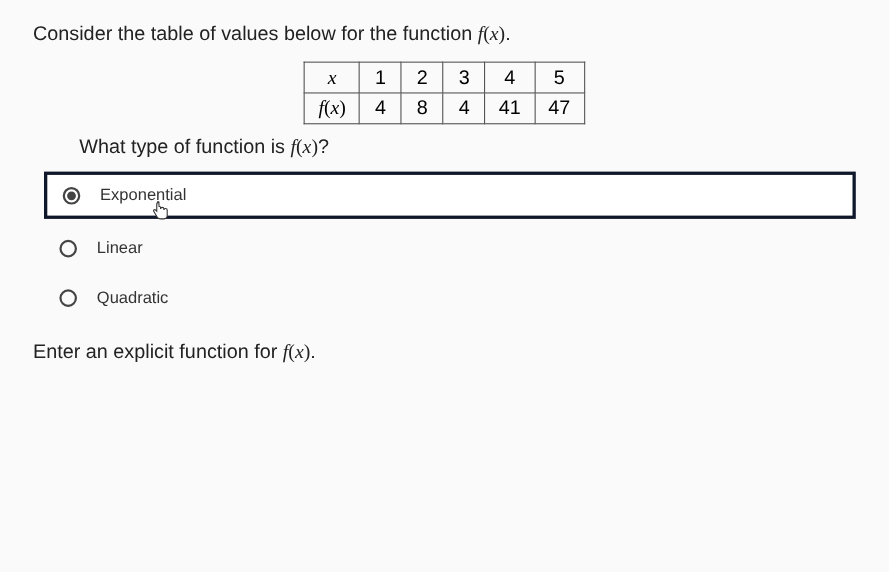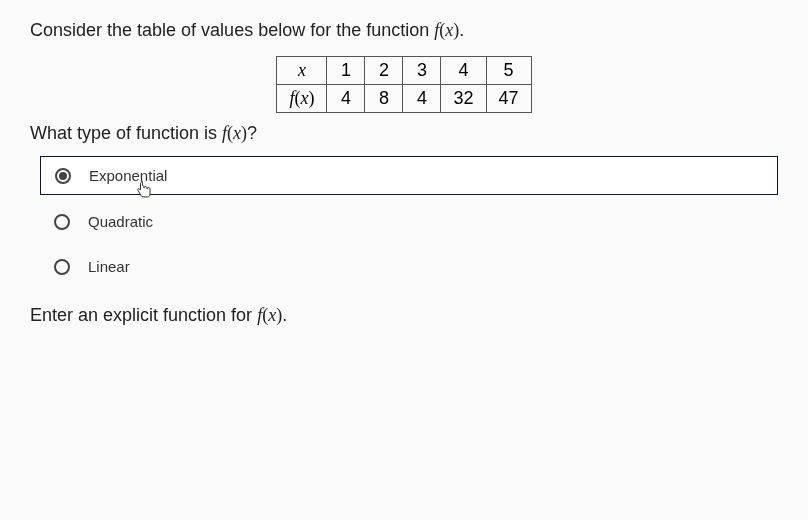--- a/index.html
+++ b/index.html
@@ -40,33 +40,34 @@
       font-family: Arial, sans-serif;
     }
     table.value-table td.header-cell {
       font-family: 'Times New Roman', serif;
       font-style: italic;
     }
     .question2 {
       font-size: 18px;
       color: #222;
       margin-bottom: 12px;
+      margin-left: 42px;
     }
     .options { margin-left: 10px; }
     .option {
       display: flex;
       align-items: center;
       gap: 18px;
       padding: 10px 14px;
       margin-bottom: 8px;
       font-size: 15px;
       color: #333;
     }
     .option.selected {
-      border: 1px solid #0f172a;
+      border: 3px solid #0f172a;
       background: #fff;
     }
     .radio {
       width: 16px;
       height: 16px;
       border: 2px solid #444;
       border-radius: 50%;
       display: flex;
       align-items: center;
       justify-content: center;
@@ -110,21 +111,21 @@
         <td>2</td>
         <td>3</td>
         <td>4</td>
         <td>5</td>
       </tr>
       <tr>
         <td class="header-cell"><span style="font-style:italic">f</span><span style="font-style:normal">(</span><span style="font-style:italic">x</span><span style="font-style:normal">)</span></td>
         <td>4</td>
         <td>8</td>
         <td>4</td>
-        <td>32</td>
+        <td>41</td>
         <td>47</td>
       </tr>
     </tbody>
       </table>
   </div>
 
   <p class="question2">
     <span>What type of function is </span>
     <span class="math-it">f</span><span class="math">(</span><span class="math-it">x</span><span class="math">)</span><span>?</span>
   </p>
@@ -136,25 +137,25 @@
         <span>Exponential</span>
         <span class="cursor" style="position:absolute; left:-32px; top:18px;">
           <svg width="16" height="18" viewBox="0 0 16 18">
               <path d="M5 1c-1 0-1.5 1-1.5 2v6l-1-1c-1-1-2.5 0-1.5 1.5l3 5c.5.8 1.2 1.5 3 1.5h3c2 0 3-1 3-3v-5c0-1-.8-1.5-1.5-1.5s-1.5.5-1.5 1.5v-1c0-1-.8-1.5-1.5-1.5s-1.5.5-1.5 1.5v-1c0-1-.8-1.5-1.5-1.5v-3c0-1-.5-2-1.5-2z" fill="#fff" stroke="#333" stroke-width="1"></path>
             </svg>
         </span>
       </span>
     </div>
     <div class="option">
       <span class="radio"></span>
-      <span>Quadratic</span>
+      <span>Linear</span>
     </div>
     <div class="option">
       <span class="radio"></span>
-      <span>Linear</span>
+      <span>Quadratic</span>
     </div>
   </div>
 
   <p class="prompt3">
     <span>Enter an explicit function for </span>
     <span class="math-it">f</span><span class="math">(</span><span class="math-it">x</span><span class="math">)</span><span>.</span>
   </p>
 </div>
 
 </body></html>

